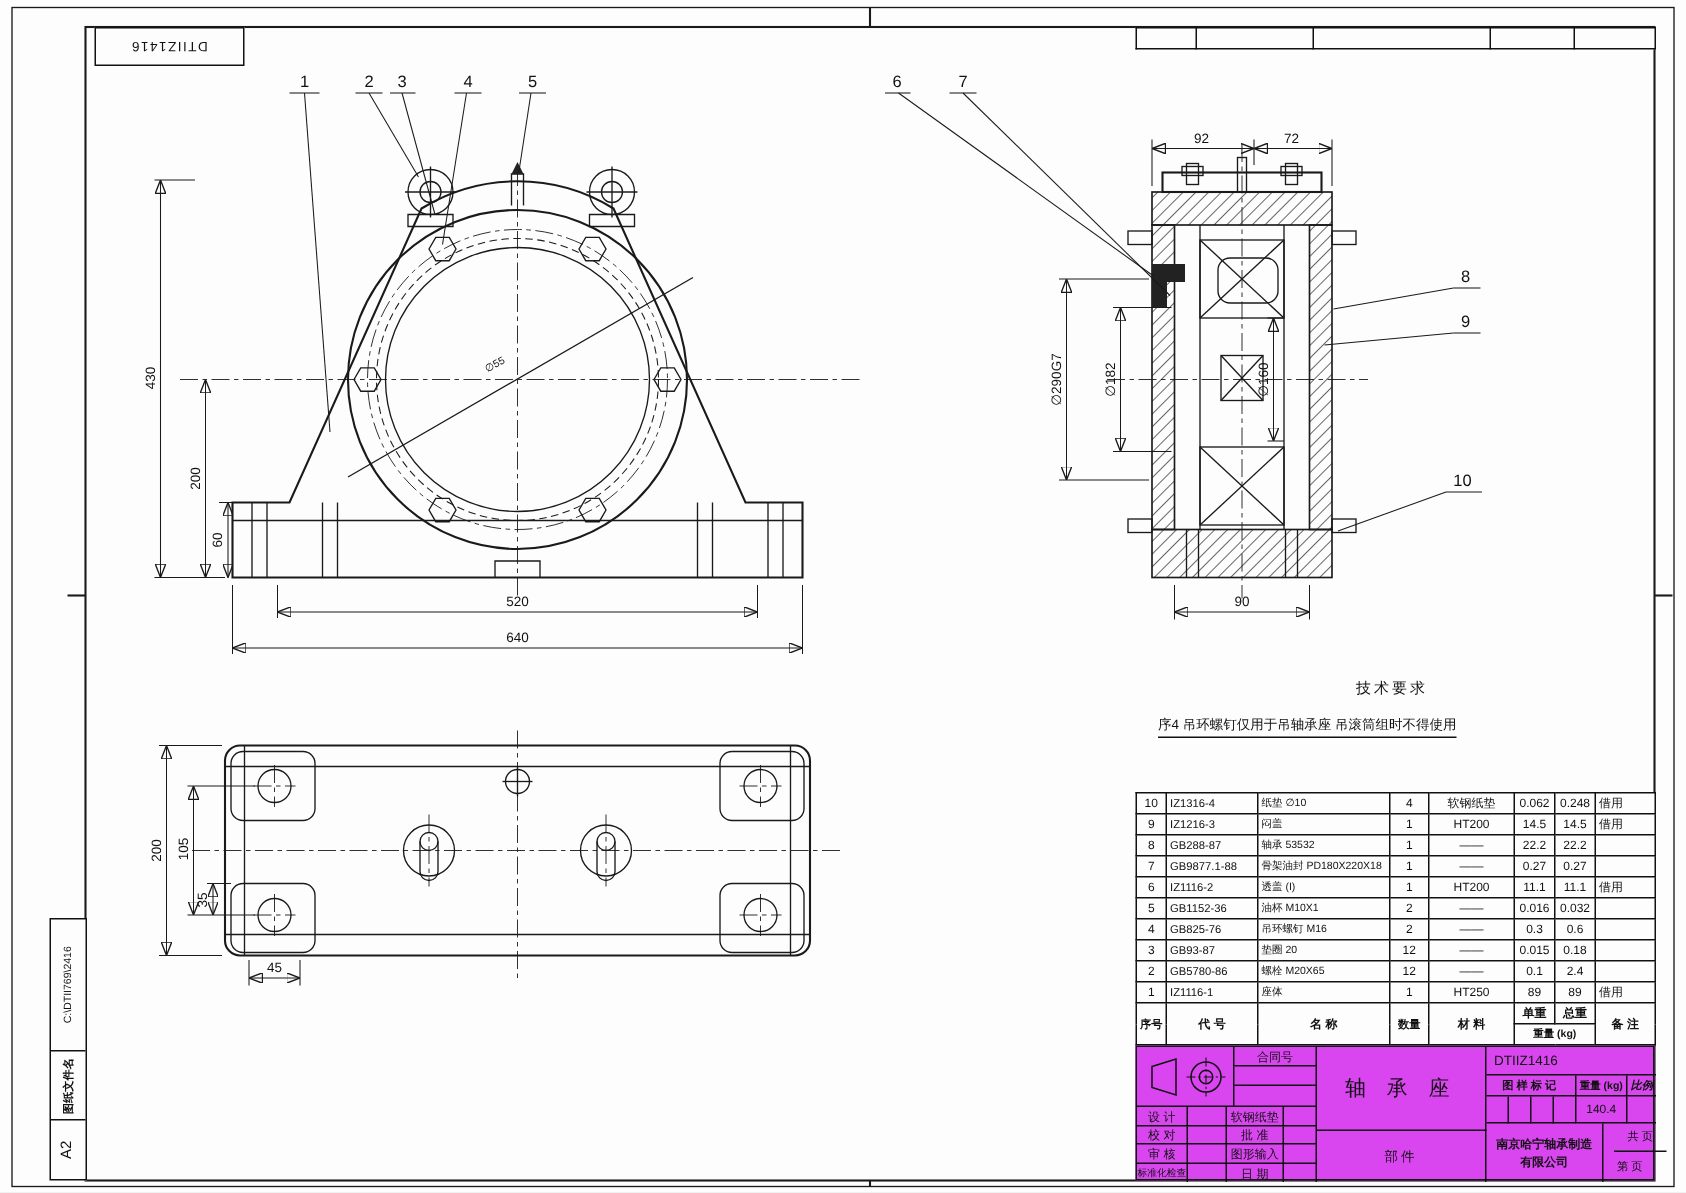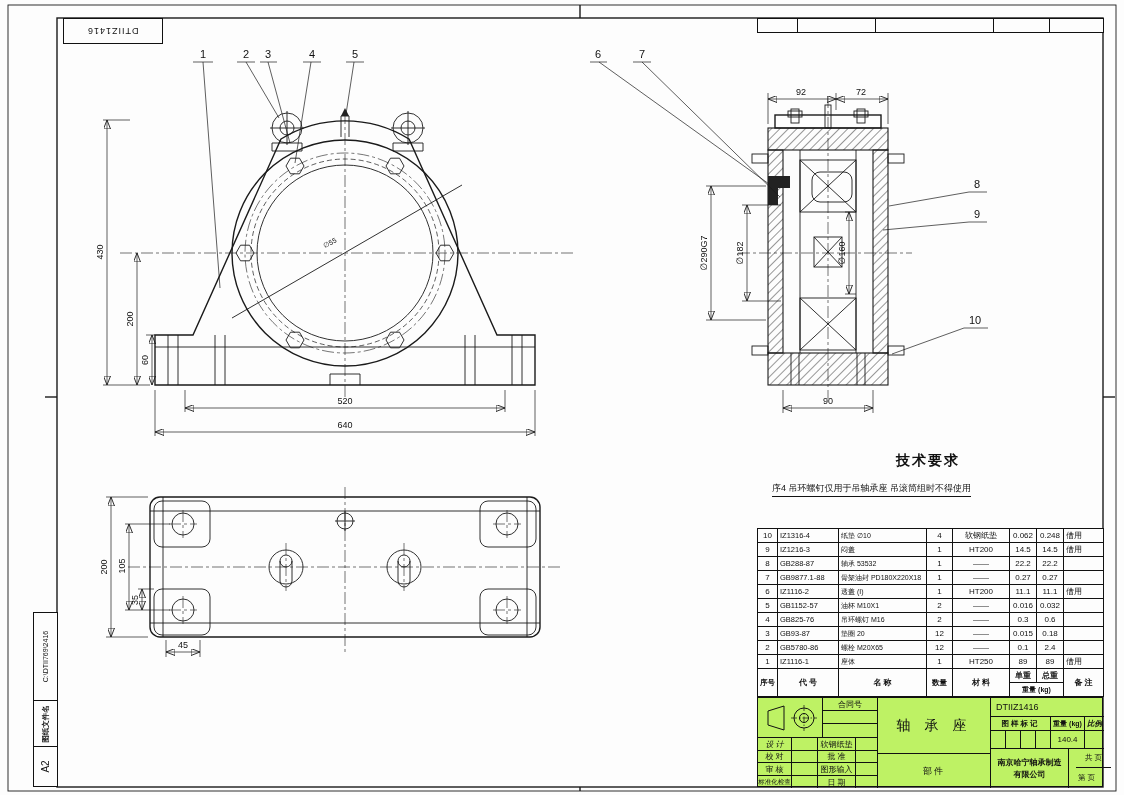--- a/index.html
+++ b/index.html
@@ -26,39 +26,39 @@
   #rev-table th{font-weight:bold;text-align:center;}
   #bom-table td,#bom-table th{text-align:left;}
   #bom-table .c-no,#bom-table .c-qty,#bom-table .c-unit,#bom-table .c-total,
   #bom-table .c-material,#bom-table .hc{text-align:center;}
   #bom-table .c-name{font-size:7px;}
   #bom-table .c-code{font-size:7.5px;}
   #bom-table th{font-weight:bold;}
   #bom-table .wrapok{white-space:normal;line-height:9px;font-size:7.5px;}
 
   
-  .tb{position:absolute;left:757px;top:697px;width:346px;height:90px;border:1.4px solid #111;box-sizing:border-box;background:#bef264;}
+  .tb{position:absolute;left:757px;top:697px;width:346px;height:90px;border:1.4px solid #111;box-sizing:border-box;background:#d946ef;}
   .tcell{position:absolute;box-sizing:border-box;border-right:1px solid #111;border-bottom:1px solid #111;
          display:flex;align-items:center;justify-content:center;font-size:8px;overflow:hidden;white-space:nowrap;}
   .tcell.nb{border-bottom:none;}
   .tcell.nr{border-right:none;}
   .tcell.start{justify-content:flex-start;padding-left:5px;}
 
   
   .vstrip{position:absolute;left:33px;top:612px;width:25px;height:175px;border:1px solid #111;box-sizing:border-box;background:#fdfdfd;}
   .vbox{box-sizing:border-box;border-bottom:1px solid #111;display:flex;align-items:center;justify-content:center;overflow:hidden;}
   .vbox:last-child{border-bottom:none;}
   .vtext{transform:rotate(-90deg);white-space:nowrap;}
   .corner-code{position:absolute;left:63px;top:18px;width:100px;height:26px;border:1px solid #111;box-sizing:border-box;
                display:flex;align-items:center;justify-content:center;background:#fdfdfd;}
   .corner-code span{transform:rotate(180deg);font-size:9px;letter-spacing:1px;}
 
   
   .techreq{position:absolute;left:772px;top:452px;width:312px;}
-  .tr-title{text-align:center;font-size:14px;font-weight:bold;margin-bottom:7px;letter-spacing:2px;}
+  .tr-title{text-align:center;font-size:10px;font-weight:normal;margin-bottom:7px;letter-spacing:2px;}
   .tr-line{font-size:9px;border-bottom:1px solid #111;padding-bottom:1px;display:inline-block;white-space:nowrap;}
 </style>
 </head>
 <body>
 
 <div class="sheet">
 
   <svg class="draw" width="1124" height="795" viewBox="0 0 1124 795">
     <defs>
       <marker id="ar" markerWidth="9" markerHeight="7" refX="9" refY="3.5" orient="auto-start-reverse" markerUnits="userSpaceOnUse">
@@ -380,21 +380,21 @@
           <td class="c-code">IZ1116-2</td>
           <td class="c-name">透盖 (I)</td>
           <td class="c-qty">1</td>
           <td class="c-material">HT200</td>
           <td class="c-unit">11.1</td>
           <td class="c-total">11.1</td>
           <td class="c-note">借用</td>
         </tr>
         <tr>
           <td class="c-no">5</td>
-          <td class="c-code">GB1152-57</td>
+          <td class="c-code">GB1152-36</td>
           <td class="c-name">油杯 M10X1</td>
           <td class="c-qty">2</td>
           <td class="c-material">——</td>
           <td class="c-unit">0.016</td>
           <td class="c-total">0.032</td>
           <td class="c-note"></td>
         </tr>
         <tr>
           <td class="c-no">4</td>
           <td class="c-code">GB825-76</td>
@@ -462,21 +462,21 @@
         <circle cx="44" cy="18" r="4.5" fill="none" stroke="#111" stroke-width="1"></circle>
         <line x1="31" y1="18" x2="57" y2="18" stroke="#111" stroke-width="0.7" stroke-dasharray="6 2 1.5 2"></line>
         <line x1="44" y1="5" x2="44" y2="31" stroke="#111" stroke-width="0.7" stroke-dasharray="6 2 1.5 2"></line>
       </svg>
     </div>
 
     <div class="tcell" style="left:65px;top:0;width:55px;height:13px;">合同号</div>
     <div class="tcell" style="left:65px;top:13px;width:55px;height:13px;"></div>
     <div class="tcell" style="left:65px;top:26px;width:55px;height:14px;"></div>
 
-    <div class="tcell" style="left:0;top:40px;width:34px;height:13px;font-style:italic;">设  计</div>
+    <div class="tcell" style="left:0;top:40px;width:34px;height:13px;">设  计</div>
     <div class="tcell" style="left:34px;top:40px;width:26px;height:13px;"></div>
     <div class="tcell" style="left:60px;top:40px;width:38px;height:13px;">软钢纸垫</div>
     <div class="tcell" style="left:98px;top:40px;width:22px;height:13px;"></div>
     <div class="tcell" style="left:0;top:53px;width:34px;height:12px;">校  对</div>
     <div class="tcell" style="left:34px;top:53px;width:26px;height:12px;"></div>
     <div class="tcell" style="left:60px;top:53px;width:38px;height:12px;text-align:center;">批  准</div>
     <div class="tcell" style="left:98px;top:53px;width:22px;height:12px;"></div>
     <div class="tcell" style="left:0;top:65px;width:34px;height:13px;">审  核</div>
     <div class="tcell" style="left:34px;top:65px;width:26px;height:13px;"></div>
     <div class="tcell" style="left:60px;top:65px;width:38px;height:13px;">图形输入</div>

